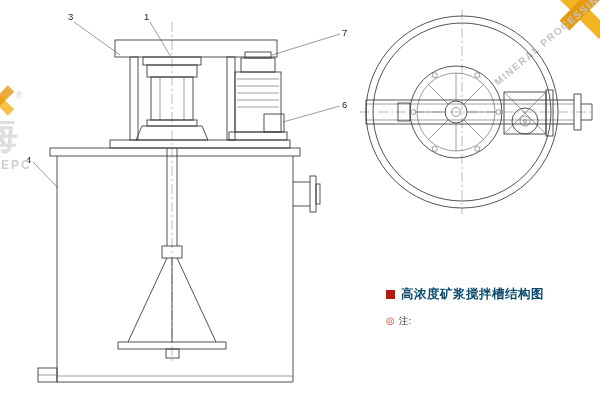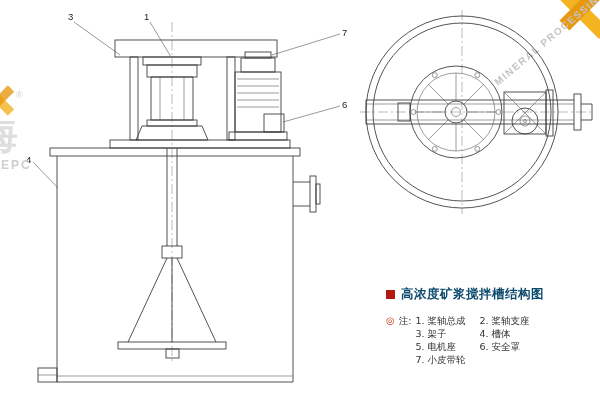--- a/index.html
+++ b/index.html
@@ -200,25 +200,15 @@
   </div>
 
   <div class="legend-title-row">
     <span class="sq"></span>
     <span class="legend-title">高浓度矿浆搅拌槽结构图</span>
   </div>
 
   <div class="notes">
     <span class="note-bullet">◎</span>
     <span class="note-label">注:</span>
-    <div class="note-table">
-      <span class="note-cell">1. 桨轴总成</span>
-      <span class="note-cell">2. 桨轴支座</span>
-      <span class="note-cell">3. 架子</span>
-      <span class="note-cell">4. 槽体</span>
-      <span class="note-cell">5. 电机座</span>
-      <span class="note-cell">6. 安全罩</span>
-      <span class="note-cell">7. 小皮带轮</span>
-      <span class="note-cell"></span>
-    </div>
   </div>
 
 </div>
 
 </body></html>

